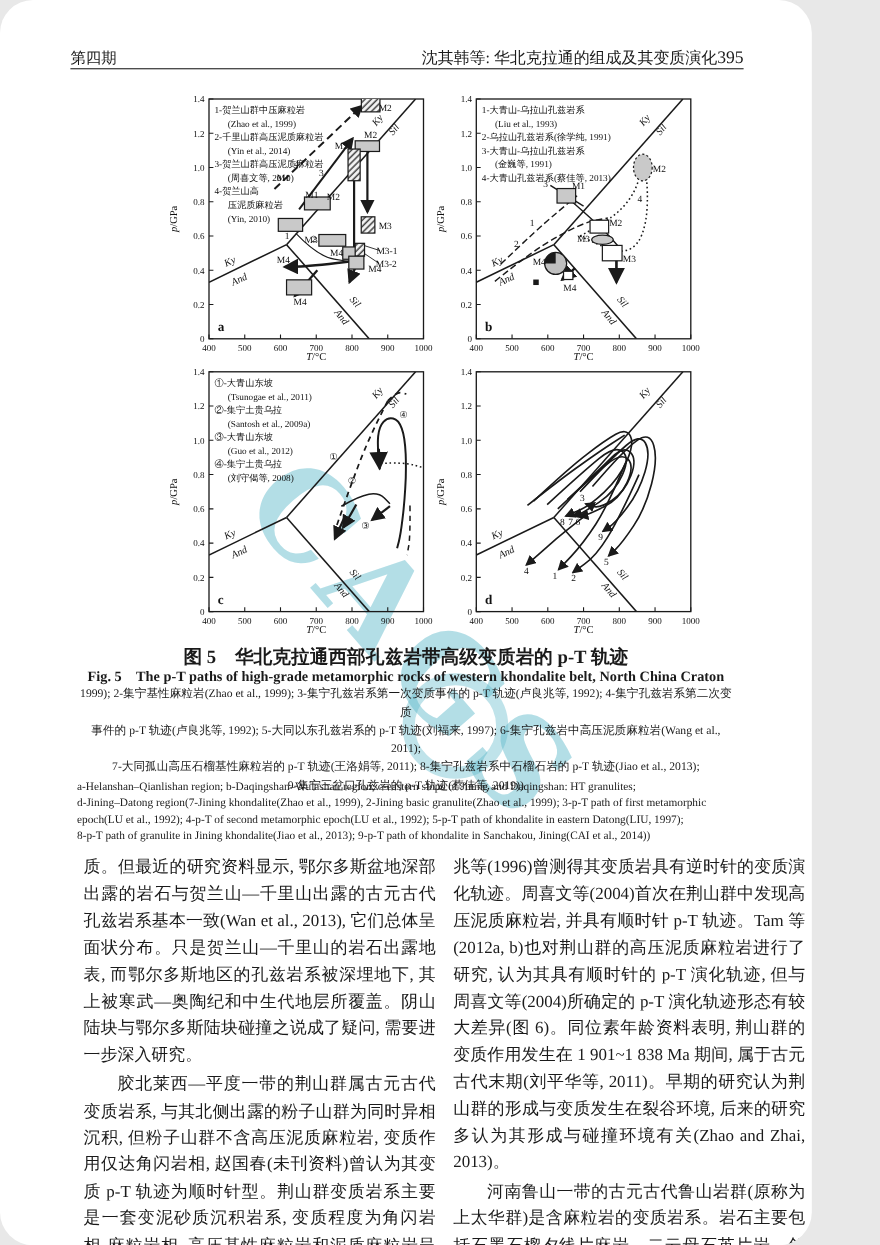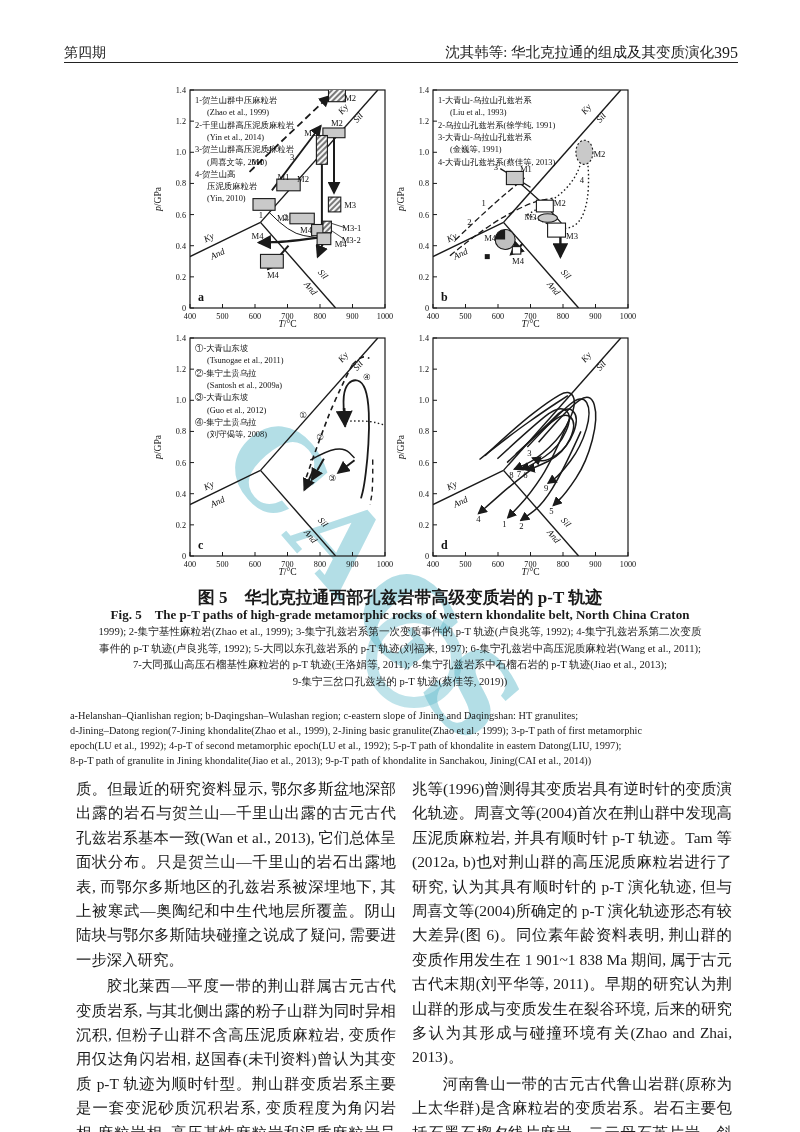--- a/index.html
+++ b/index.html
@@ -1,17 +1,17 @@
 <!DOCTYPE html>
 <html><head>
 <meta charset="utf-8">
 <style>
   html,body{margin:0;padding:0;background:#e8e8e8;}
-  .page{position:relative;width:800px;height:1132px;background:#ffffff;overflow:hidden;
-        font-family:"Liberation Serif","DejaVu Serif",serif;color:#1a1a1a;}
+  .page{position:relative;width:738px;height:1132px;background:#ffffff;overflow:hidden;
+        font-family:"Liberation Serif","DejaVu Serif",serif;color:#1a1a1a;border-radius:30px;}
   
   .hdr{position:absolute;left:64px;right:62px;top:40px;height:22px;
        border-bottom:1.6px solid #222;display:flex;align-items:flex-end;z-index:2;}
   .hdr .issue{font-size:14px;}
   .hdr .rtitle{flex:1;text-align:right;font-size:14.5px;}
   .hdr .pgno{font-size:16px;}
   
   .wm{position:absolute;left:296px;top:392px;z-index:0;font-family:"DejaVu Serif",serif;
       font-size:112px;font-weight:bold;letter-spacing:10px;color:rgba(96,186,203,0.48);
       transform:rotate(49deg);transform-origin:0 0;white-space:nowrap;pointer-events:none;}

